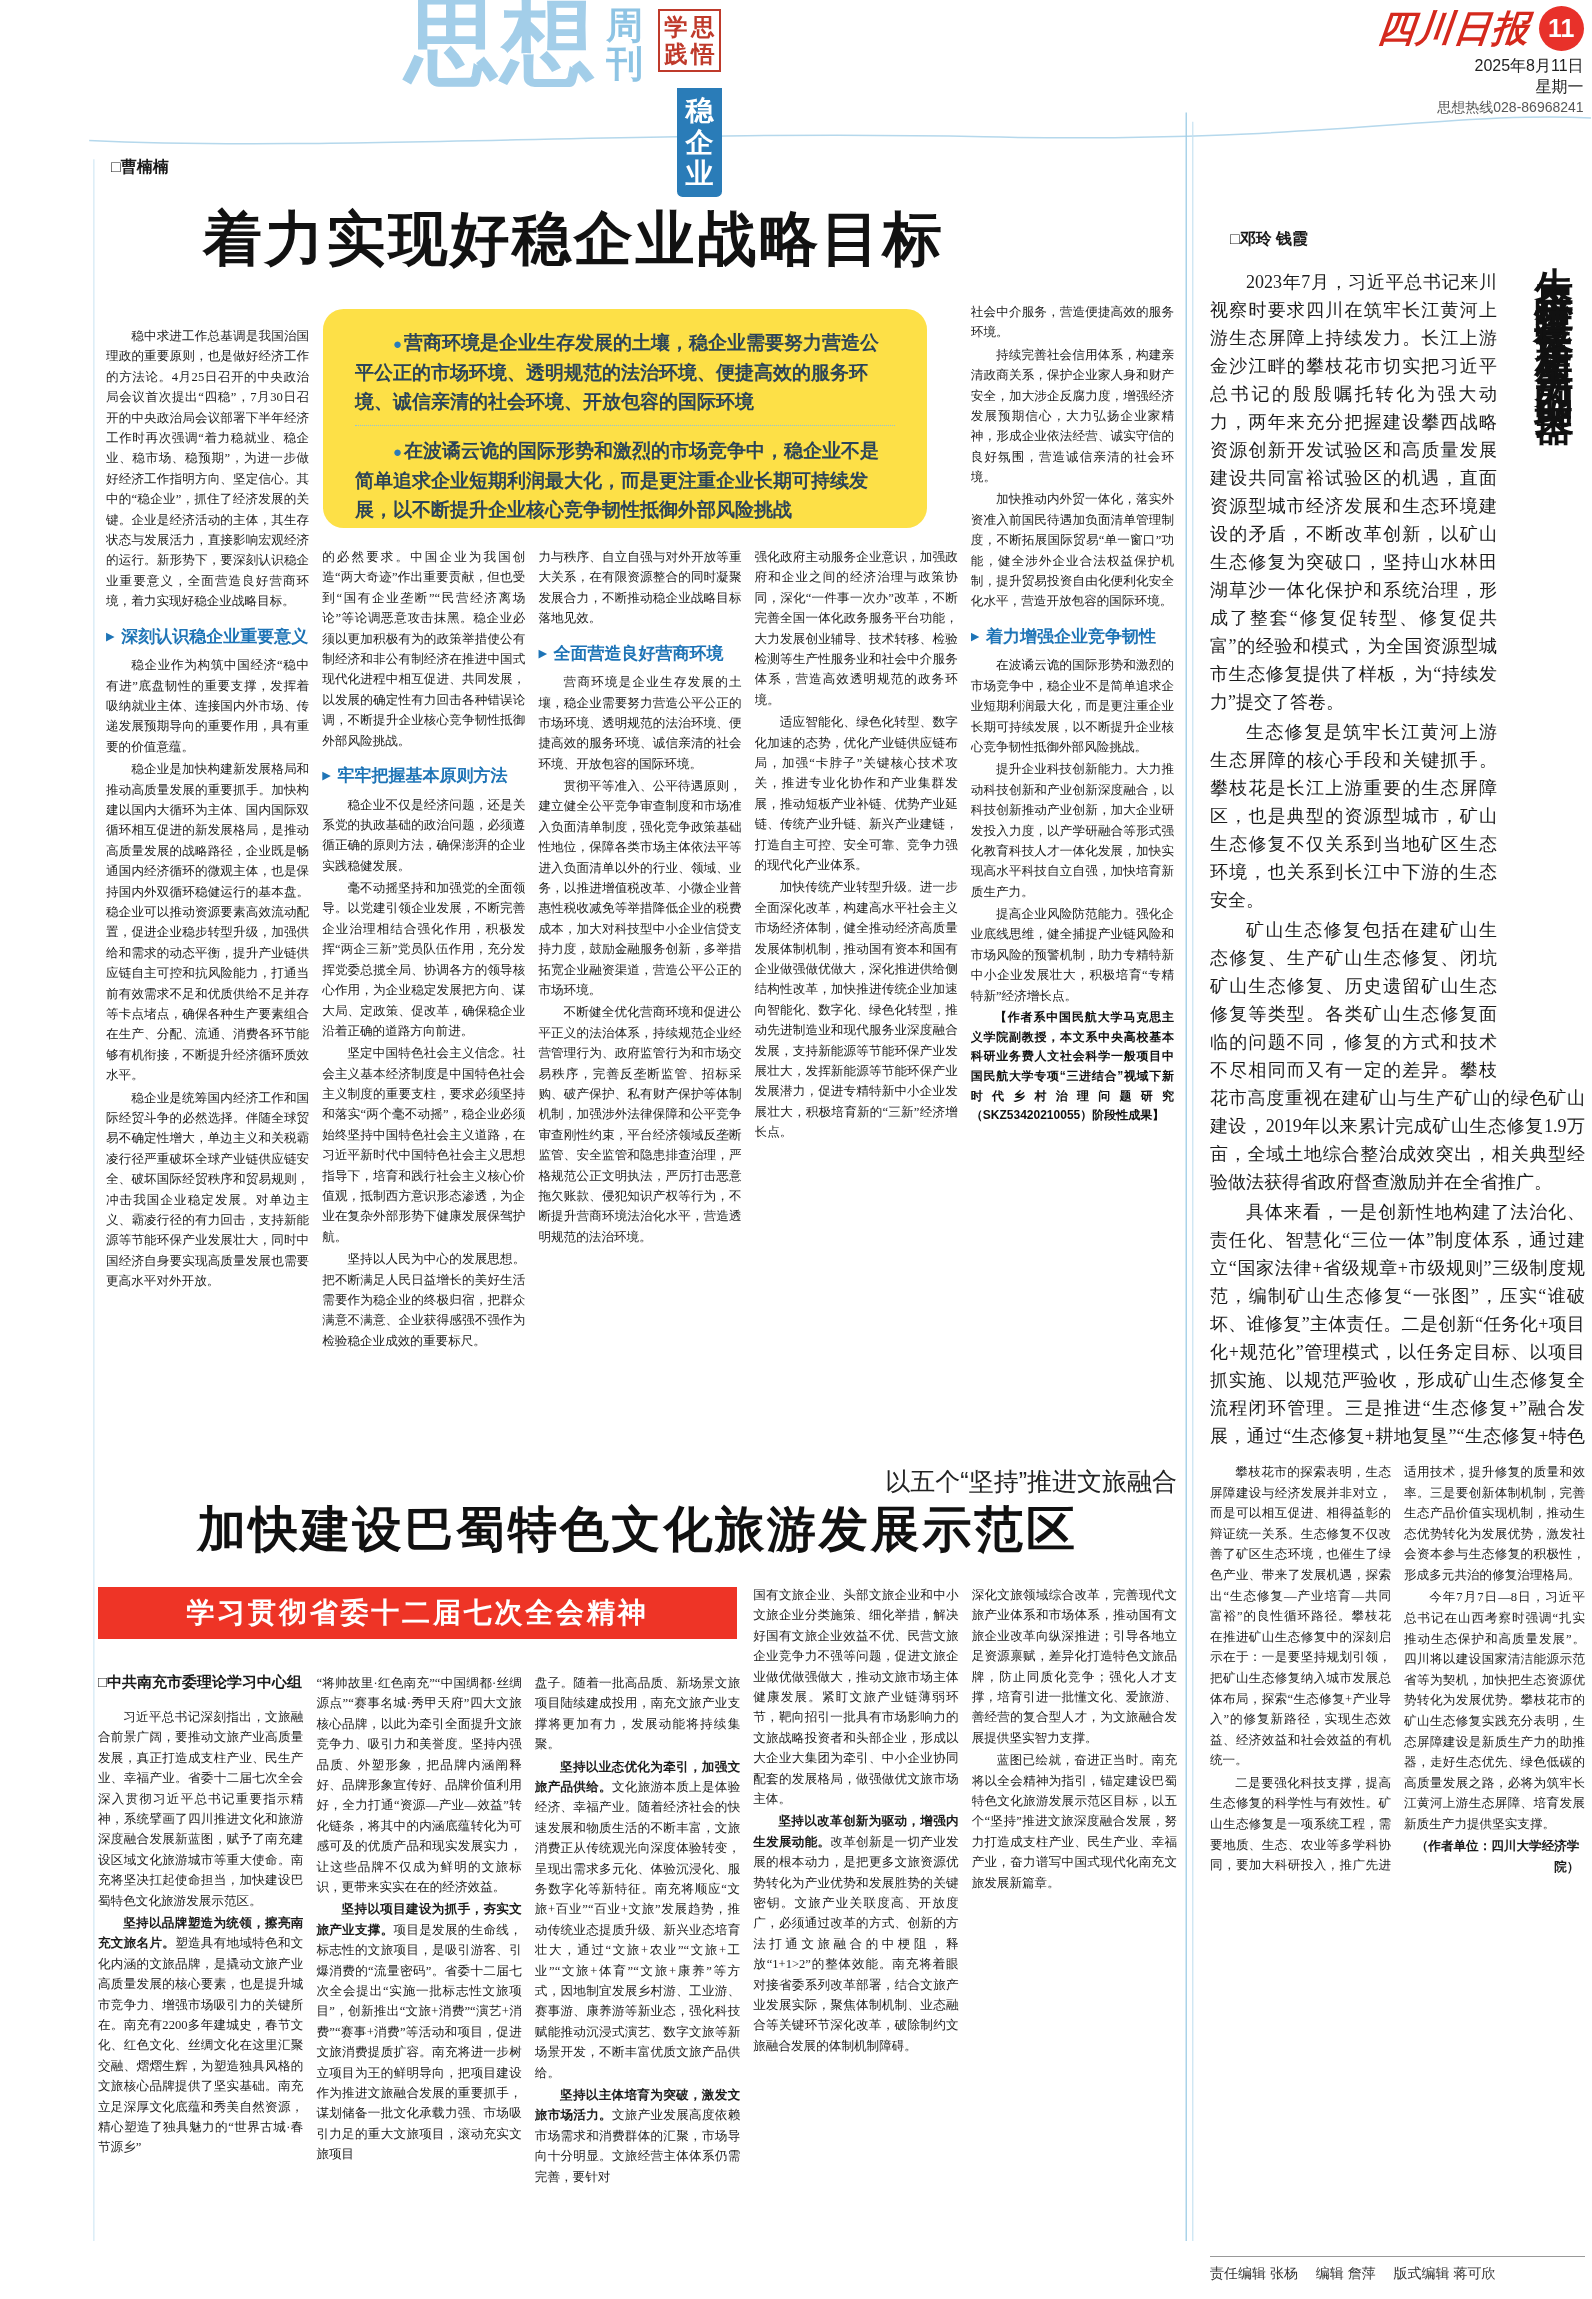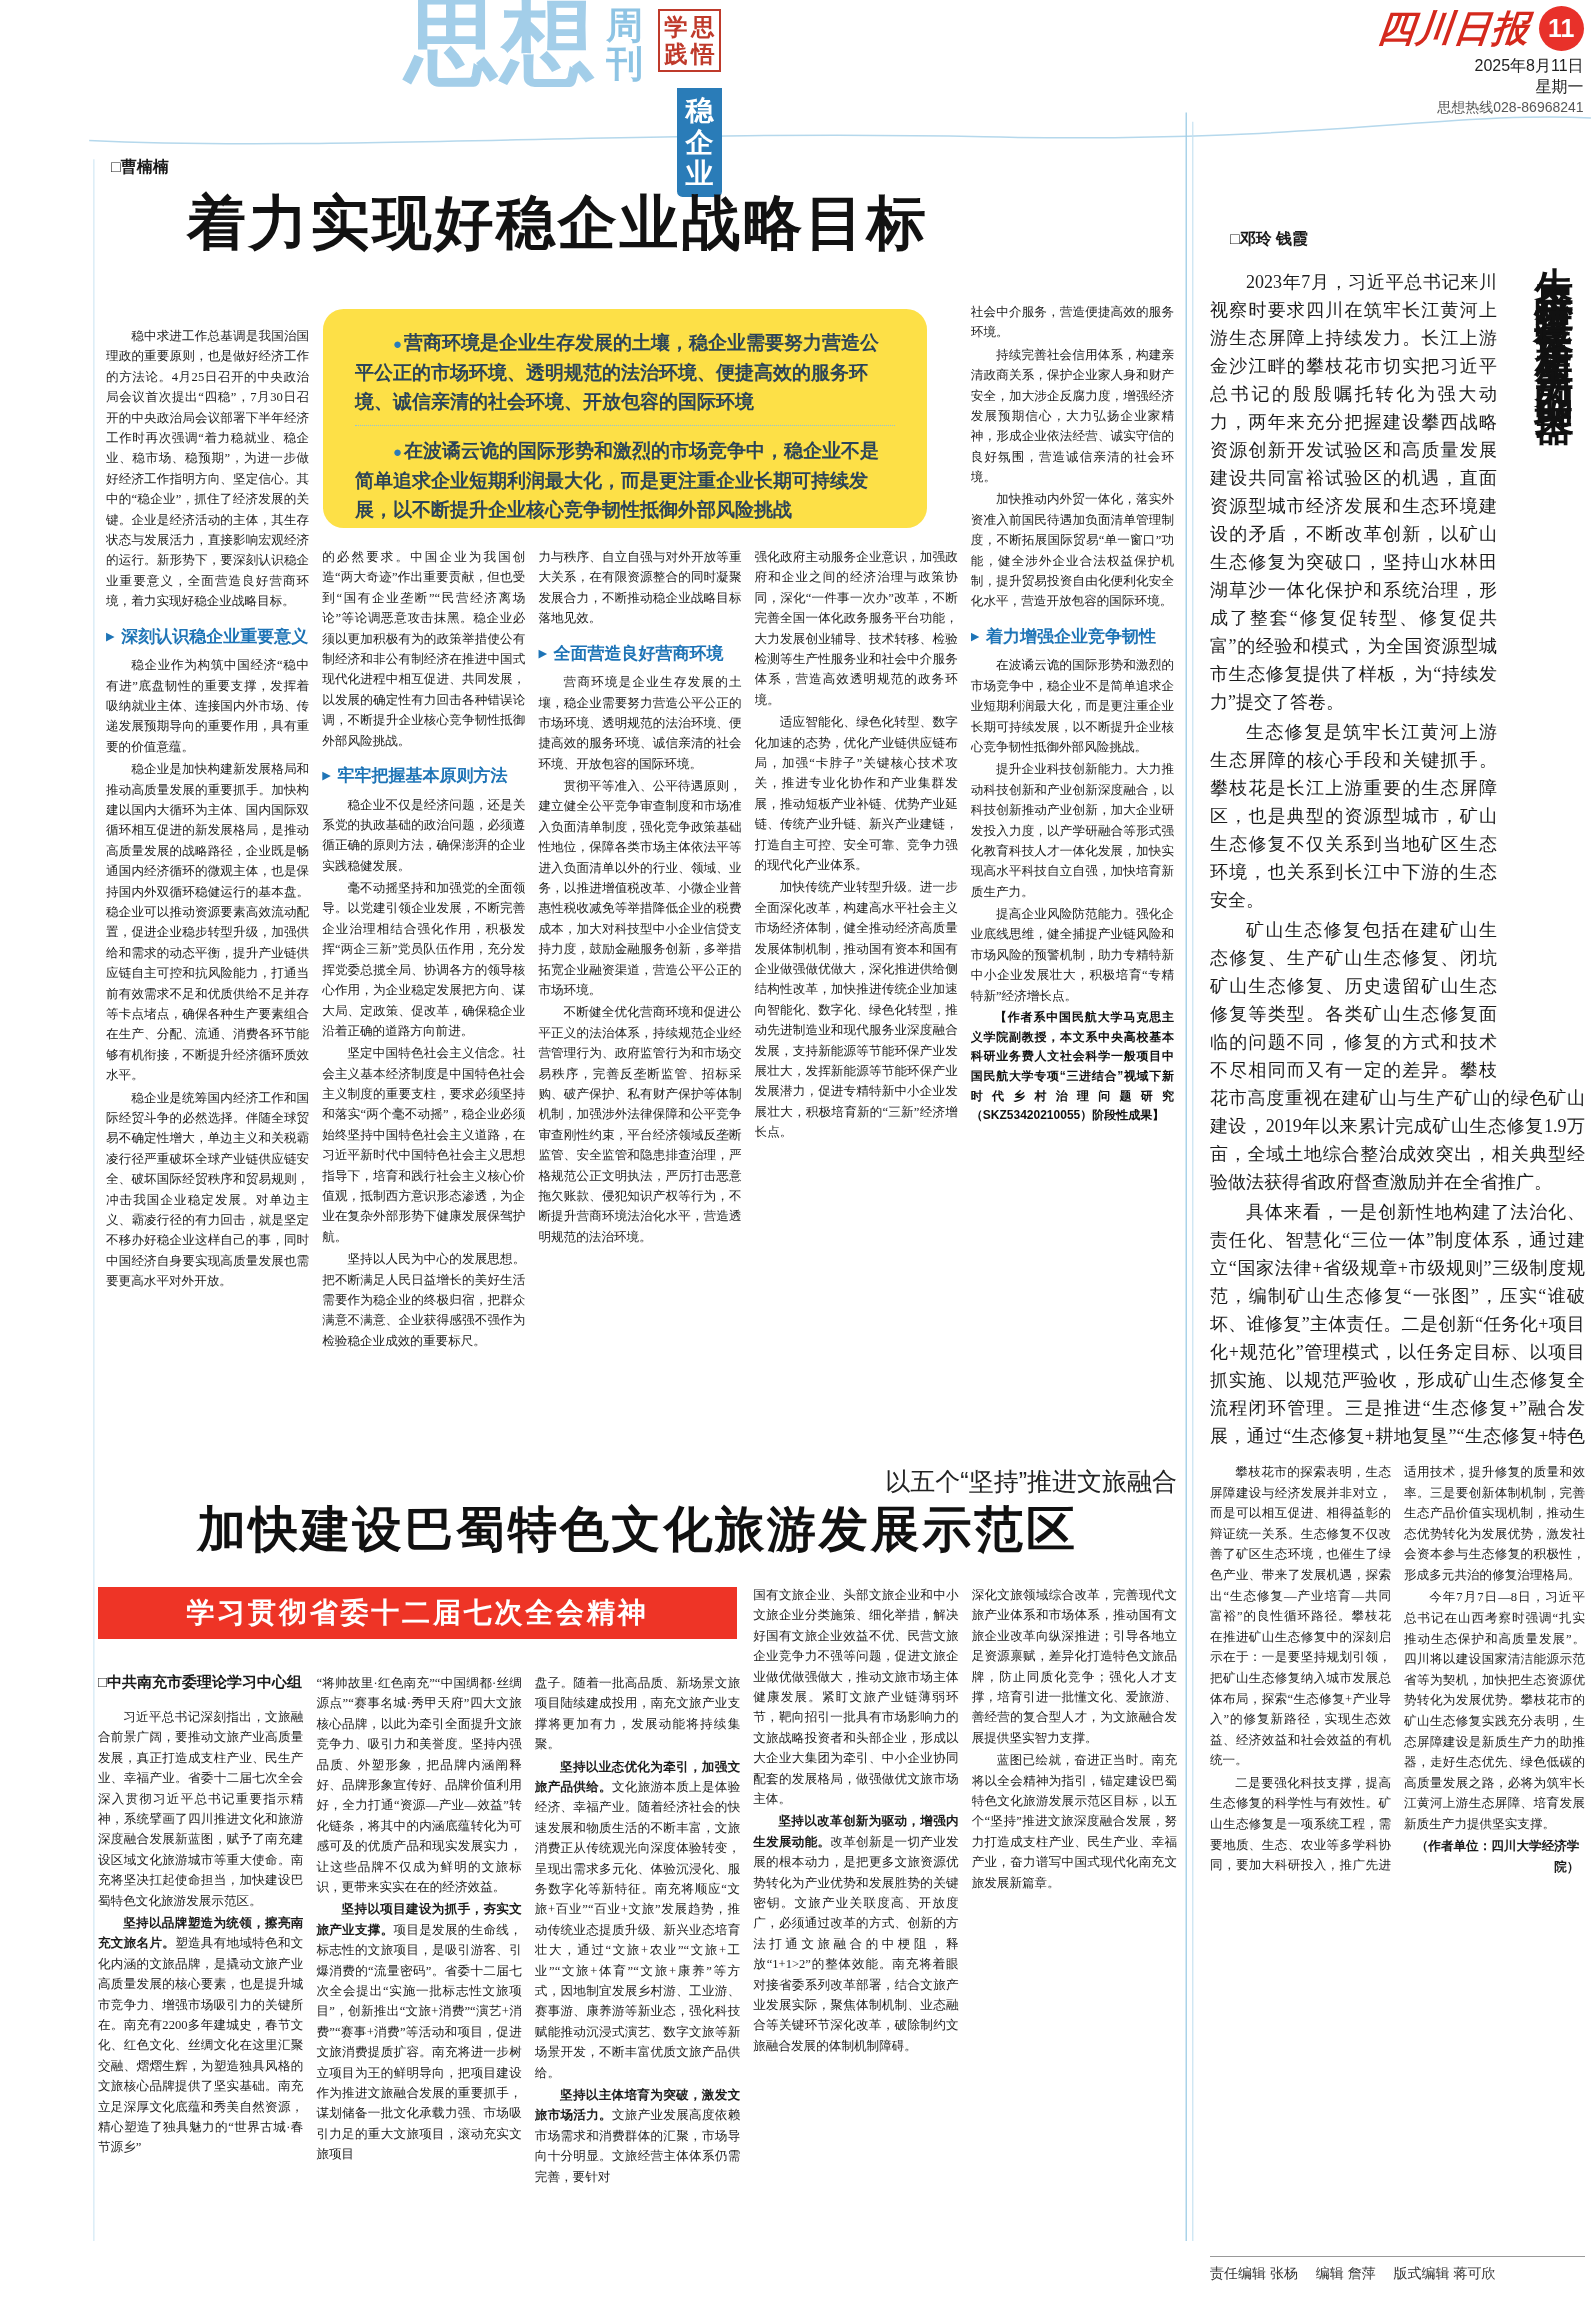--- a/index.html
+++ b/index.html
@@ -123,35 +123,35 @@
   </div>
 
   <div id="m-byline" class="abs">□曹楠楠</div>
 
   <div id="m-tag" class="abs">
     <span>稳</span>
     <span>企</span>
     <span>业</span>
   </div>
 
-  <h1 id="m-title" class="abs" style="margin:0;">着力实现好稳企业战略目标</h1>
+  <h1 id="m-title" class="abs" style="margin:16px;">着力实现好稳企业战略目标</h1>
 
   <div id="quote-box" class="abs">
     <p class="qp"><span class="qdot">●</span><span>营商环境是企业生存发展的土壤，稳企业需要努力营造公平公正的市场环境、透明规范的法治环境、便捷高效的服务环境、诚信亲清的社会环境、开放包容的国际环境</span></p>
     <div id="qdivider"></div>
     <p class="qp"><span class="qdot">●</span><span>在波谲云诡的国际形势和激烈的市场竞争中，稳企业不是简单追求企业短期利润最大化，而是更注重企业长期可持续发展，以不断提升企业核心竞争韧性抵御外部风险挑战</span></p>
   </div>
 
   <div id="m-cols" class="abs">
     <div class="col c1">
         <p class="bp">稳中求进工作总基调是我国治国理政的重要原则，也是做好经济工作的方法论。4月25日召开的中央政治局会议首次提出“四稳”，7月30日召开的中央政治局会议部署下半年经济工作时再次强调“着力稳就业、稳企业、稳市场、稳预期”，为进一步做好经济工作指明方向、坚定信心。其中的“稳企业”，抓住了经济发展的关键。企业是经济活动的主体，其生存状态与发展活力，直接影响宏观经济的运行。新形势下，要深刻认识稳企业重要意义，全面营造良好营商环境，着力实现好稳企业战略目标。</p>
         <h4 class="sub"><span class="tri">▶</span>深刻认识稳企业重要意义</h4>
         <p class="bp">稳企业作为构筑中国经济“稳中有进”底盘韧性的重要支撑，发挥着吸纳就业主体、连接国内外市场、传递发展预期导向的重要作用，具有重要的价值意蕴。</p>
         <p class="bp">稳企业是加快构建新发展格局和推动高质量发展的重要抓手。加快构建以国内大循环为主体、国内国际双循环相互促进的新发展格局，是推动高质量发展的战略路径，企业既是畅通国内经济循环的微观主体，也是保持国内外双循环稳健运行的基本盘。稳企业可以推动资源要素高效流动配置，促进企业稳步转型升级，加强供给和需求的动态平衡，提升产业链供应链自主可控和抗风险能力，打通当前有效需求不足和优质供给不足并存等卡点堵点，确保各种生产要素组合在生产、分配、流通、消费各环节能够有机衔接，不断提升经济循环质效水平。</p>
-        <p class="bp">稳企业是统筹国内经济工作和国际经贸斗争的必然选择。伴随全球贸易不确定性增大，单边主义和关税霸凌行径严重破坏全球产业链供应链安全、破坏国际经贸秩序和贸易规则，冲击我国企业稳定发展。对单边主义、霸凌行径的有力回击，就是坚定不移办好稳企业这样自己的事，同时中国经济自身要实现高质量发展也需要更高水平对外开放。</p>
+        <p class="bp">稳企业是统筹国内经济工作和国际经贸斗争的必然选择。伴随全球贸易不确定性增大，单边主义和关税霸凌行径严重破坏全球产业链供应链安全、破坏国际经贸秩序和贸易规则，冲击我国企业稳定发展。对单边主义、霸凌行径的有力回击，支持新能源等节能环保产业发展壮大，同时中国经济自身要实现高质量发展也需要更高水平对外开放。</p>
       </div>
     <div class="col qb-offset">
         <p class="bp ni">的必然要求。中国企业为我国创造“两大奇迹”作出重要贡献，但也受到“国有企业垄断”“民营经济离场论”等论调恶意攻击抹黑。稳企业必须以更加积极有为的政策举措使公有制经济和非公有制经济在推进中国式现代化进程中相互促进、共同发展，以发展的确定性有力回击各种错误论调，不断提升企业核心竞争韧性抵御外部风险挑战。</p>
         <h4 class="sub"><span class="tri">▶</span>牢牢把握基本原则方法</h4>
         <p class="bp">稳企业不仅是经济问题，还是关系党的执政基础的政治问题，必须遵循正确的原则方法，确保澎湃的企业实践稳健发展。</p>
         <p class="bp">毫不动摇坚持和加强党的全面领导。以党建引领企业发展，不断完善企业治理相结合强化作用，积极发挥“两企三新”党员队伍作用，充分发挥党委总揽全局、协调各方的领导核心作用，为企业稳定发展把方向、谋大局、定政策、促改革，确保稳企业沿着正确的道路方向前进。</p>
         <p class="bp">坚定中国特色社会主义信念。社会主义基本经济制度是中国特色社会主义制度的重要支柱，要求必须坚持和落实“两个毫不动摇”，稳企业必须始终坚持中国特色社会主义道路，在习近平新时代中国特色社会主义思想指导下，培育和践行社会主义核心价值观，抵制西方意识形态渗透，为企业在复杂外部形势下健康发展保驾护航。</p>
         <p class="bp">坚持以人民为中心的发展思想。把不断满足人民日益增长的美好生活需要作为稳企业的终极归宿，把群众满意不满意、企业获得感强不强作为检验稳企业成效的重要标尺。</p>
       </div>
     <div class="col qb-offset">

